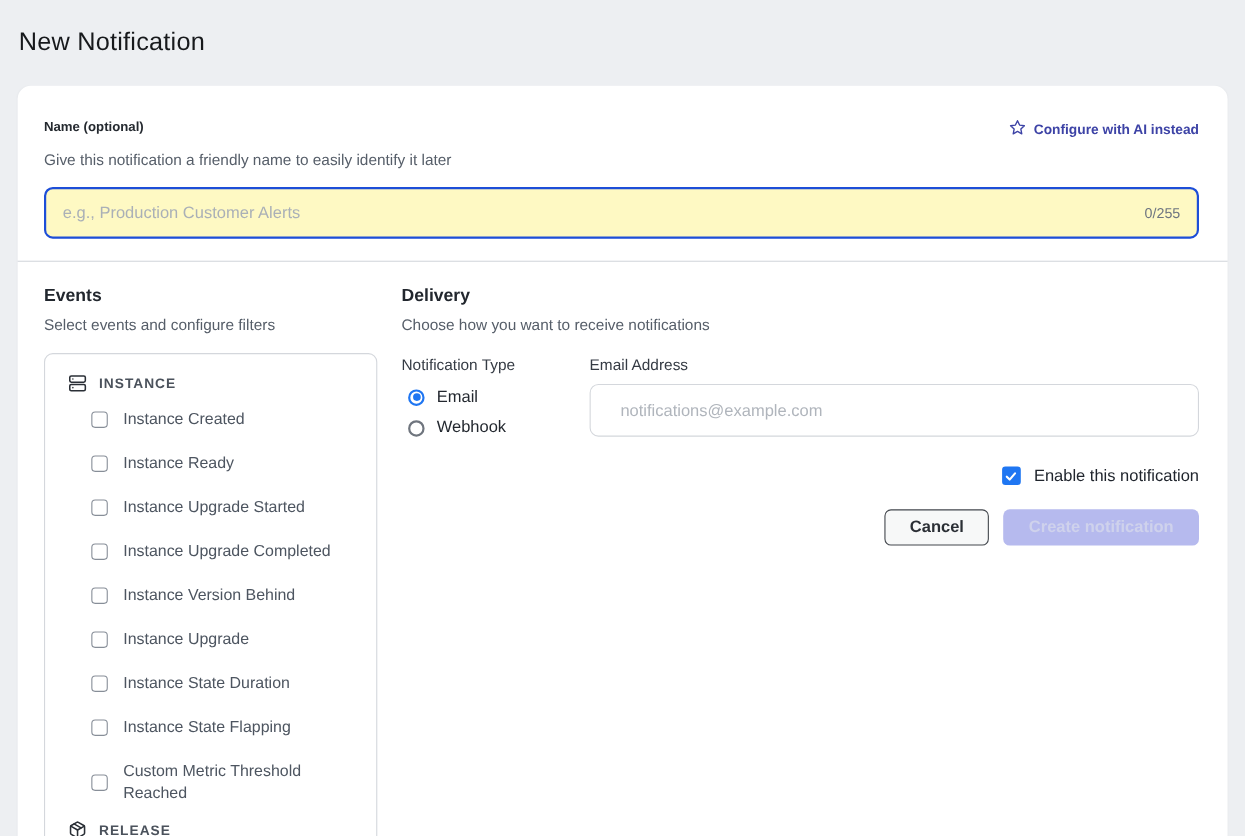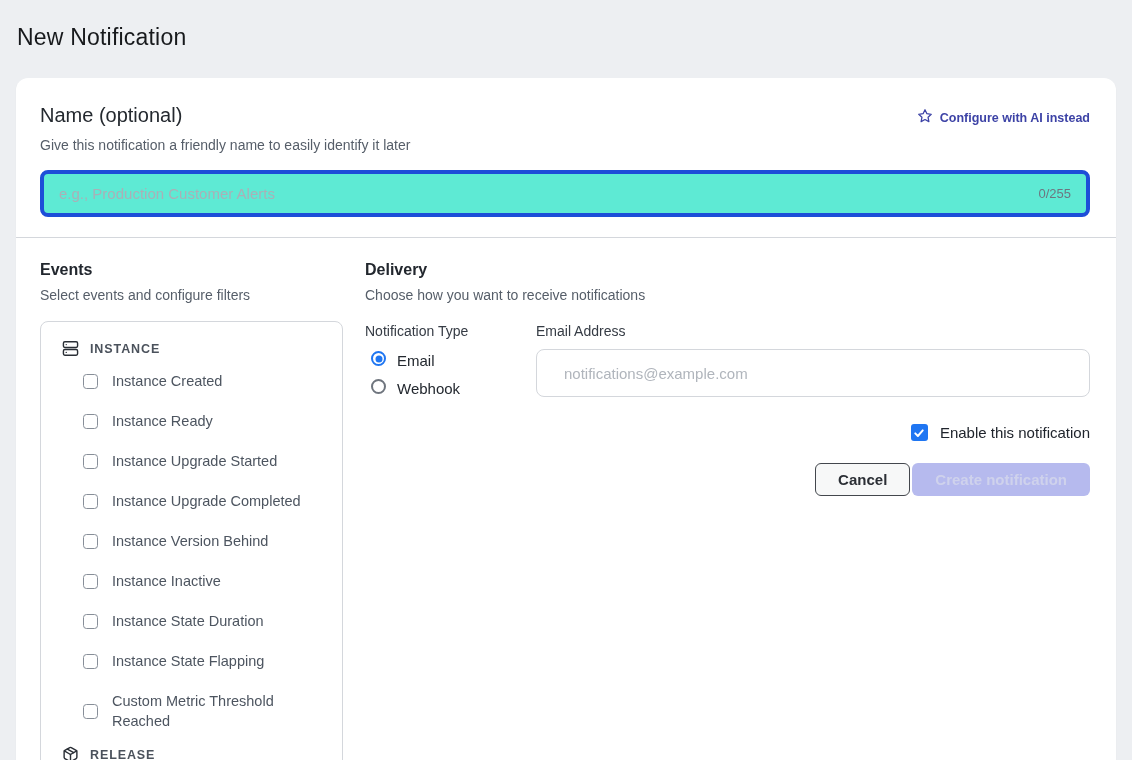--- a/index.html
+++ b/index.html
@@ -19,34 +19,34 @@
   }
   .card {
     margin: 24px 16px 0;
     background: #ffffff;
     border-radius: 12px;
     min-height: 920px;
     box-shadow: 0 1px 2px rgba(16,24,40,0.04);
   }
   .name-section { padding: 28px 26px 0 24px; }
   .name-row { display: flex; justify-content: space-between; align-items: flex-start; }
-  .name-label { font-size: 20px; font-weight: 400; color: #24292f; line-height: 19px; }
+  .name-label { font-size: 12px; font-weight: 700; color: #24292f; line-height: 19px; }
   .ai-link {
     display: flex; align-items: center; gap: 7px;
     color: var(--accent-indigo, #3d43a6);
     font-size: 12.5px; font-weight: 600;
     cursor: pointer; background: none; border: none;
     font-family: inherit; padding-top: 2px;
   }
   .name-desc { margin-top: 9px; font-size: 14px; color: #565e69; line-height: 19px; }
   .input-wrap {
     margin-top: 15px; height: 47px;
-    border: 4px solid #1d4ed8; border-radius: 8px;
+    border: 2px solid #1d4ed8; border-radius: 8px;
     display: flex; align-items: center; padding: 0 15px;
-    background: #5eead4;
+    background: #fef9c3;
   }
   .input-wrap input {
     flex: 1; border: none; outline: none; font-size: 15px;
     font-family: inherit; color: #333; background: transparent;
   }
   .input-wrap input::placeholder { color: #aab0b7; }
   .char-counter { font-size: 13px; color: #6e7580; margin-left: 12px; }
   .divider { border: none; border-top: 1px solid #d4d7dc; margin-top: 20px; }
 
   .lower { display: flex; padding: 21px 26px 40px 24px; gap: 22px; align-items: flex-start; }
@@ -67,21 +67,21 @@
   .cbx {
     width: 15px; height: 15px; flex-shrink: 0;
     border: 1.5px solid #878e98; border-radius: 3.5px; background: #fff;
   }
   .event-label { font-size: 14.5px; color: #4d5560; line-height: 20px; }
 
   .delivery-col { flex: 1; min-width: 0; }
   .delivery-form { display: flex; margin-top: 17px; }
   .type-col { width: 171px; flex-shrink: 0; }
   .field-label { font-size: 14px; color: #353b44; line-height: 18px; }
-  .radio-row { display: flex; gap: 11px; margin-top: 8px; padding-left: 6px; cursor: pointer; }
+  .radio-row { display: flex; align-items: center; gap: 11px; margin-top: 8px; padding-left: 6px; cursor: pointer; }
   .radio-row:first-of-type { margin-top: 11px; }
   .radio {
     width: 15px; height: 15px; border-radius: 50%;
     border: 2px solid #6f757e; position: relative; flex-shrink: 0; background: #fff;
   }
   .radio.selected { border-color: var(--accent-blue, #1f76f2); }
   .radio.selected::after {
     content: ""; position: absolute; left: 50%; top: 50%;
     transform: translate(-50%,-50%);
     width: 7px; height: 7px; border-radius: 50%;
@@ -98,21 +98,21 @@
   .email-input::placeholder { color: #b0b5bc; }
 
   .enable-row { display: flex; justify-content: flex-end; align-items: center; gap: 12px; margin-top: 25px; cursor: pointer; }
   .cbx-checked {
     width: 17px; height: 17px; border-radius: 3px;
     background: var(--accent-blue, #1f76f2);
     display: flex; align-items: center; justify-content: center; flex-shrink: 0;
   }
   .enable-label { font-size: 15px; color: #20252d; }
 
-  .buttons-row { display: flex; justify-content: flex-end; gap: 2px; margin-top: 22px; }
+  .buttons-row { display: flex; justify-content: flex-end; gap: 13px; margin-top: 22px; }
   .btn { height: 33px; border-radius: 6px; font-family: inherit; font-size: 15px; font-weight: 700; cursor: pointer; }
   .btn-cancel {
     padding: 0 22px; background: #f7f8f8;
     border: 1.5px solid #43474d; color: #2b2f35;
   }
   .btn-create {
     padding: 0 23px; border: none;
     background: var(--disabled-btn-bg, #b6baee);
     color: var(--disabled-btn-text, #cfd2ec);
     cursor: default;
@@ -178,21 +178,21 @@
           <div class="event-item">
             <span class="cbx"></span>
             <span class="event-label">Instance Upgrade Completed</span>
           </div>
           <div class="event-item">
             <span class="cbx"></span>
             <span class="event-label">Instance Version Behind</span>
           </div>
           <div class="event-item">
             <span class="cbx"></span>
-            <span class="event-label">Instance Inactive</span>
+            <span class="event-label">Instance Upgrade</span>
           </div>
           <div class="event-item">
             <span class="cbx"></span>
             <span class="event-label">Instance State Duration</span>
           </div>
           <div class="event-item">
             <span class="cbx"></span>
             <span class="event-label">Instance State Flapping</span>
           </div>
           <div class="event-item">

